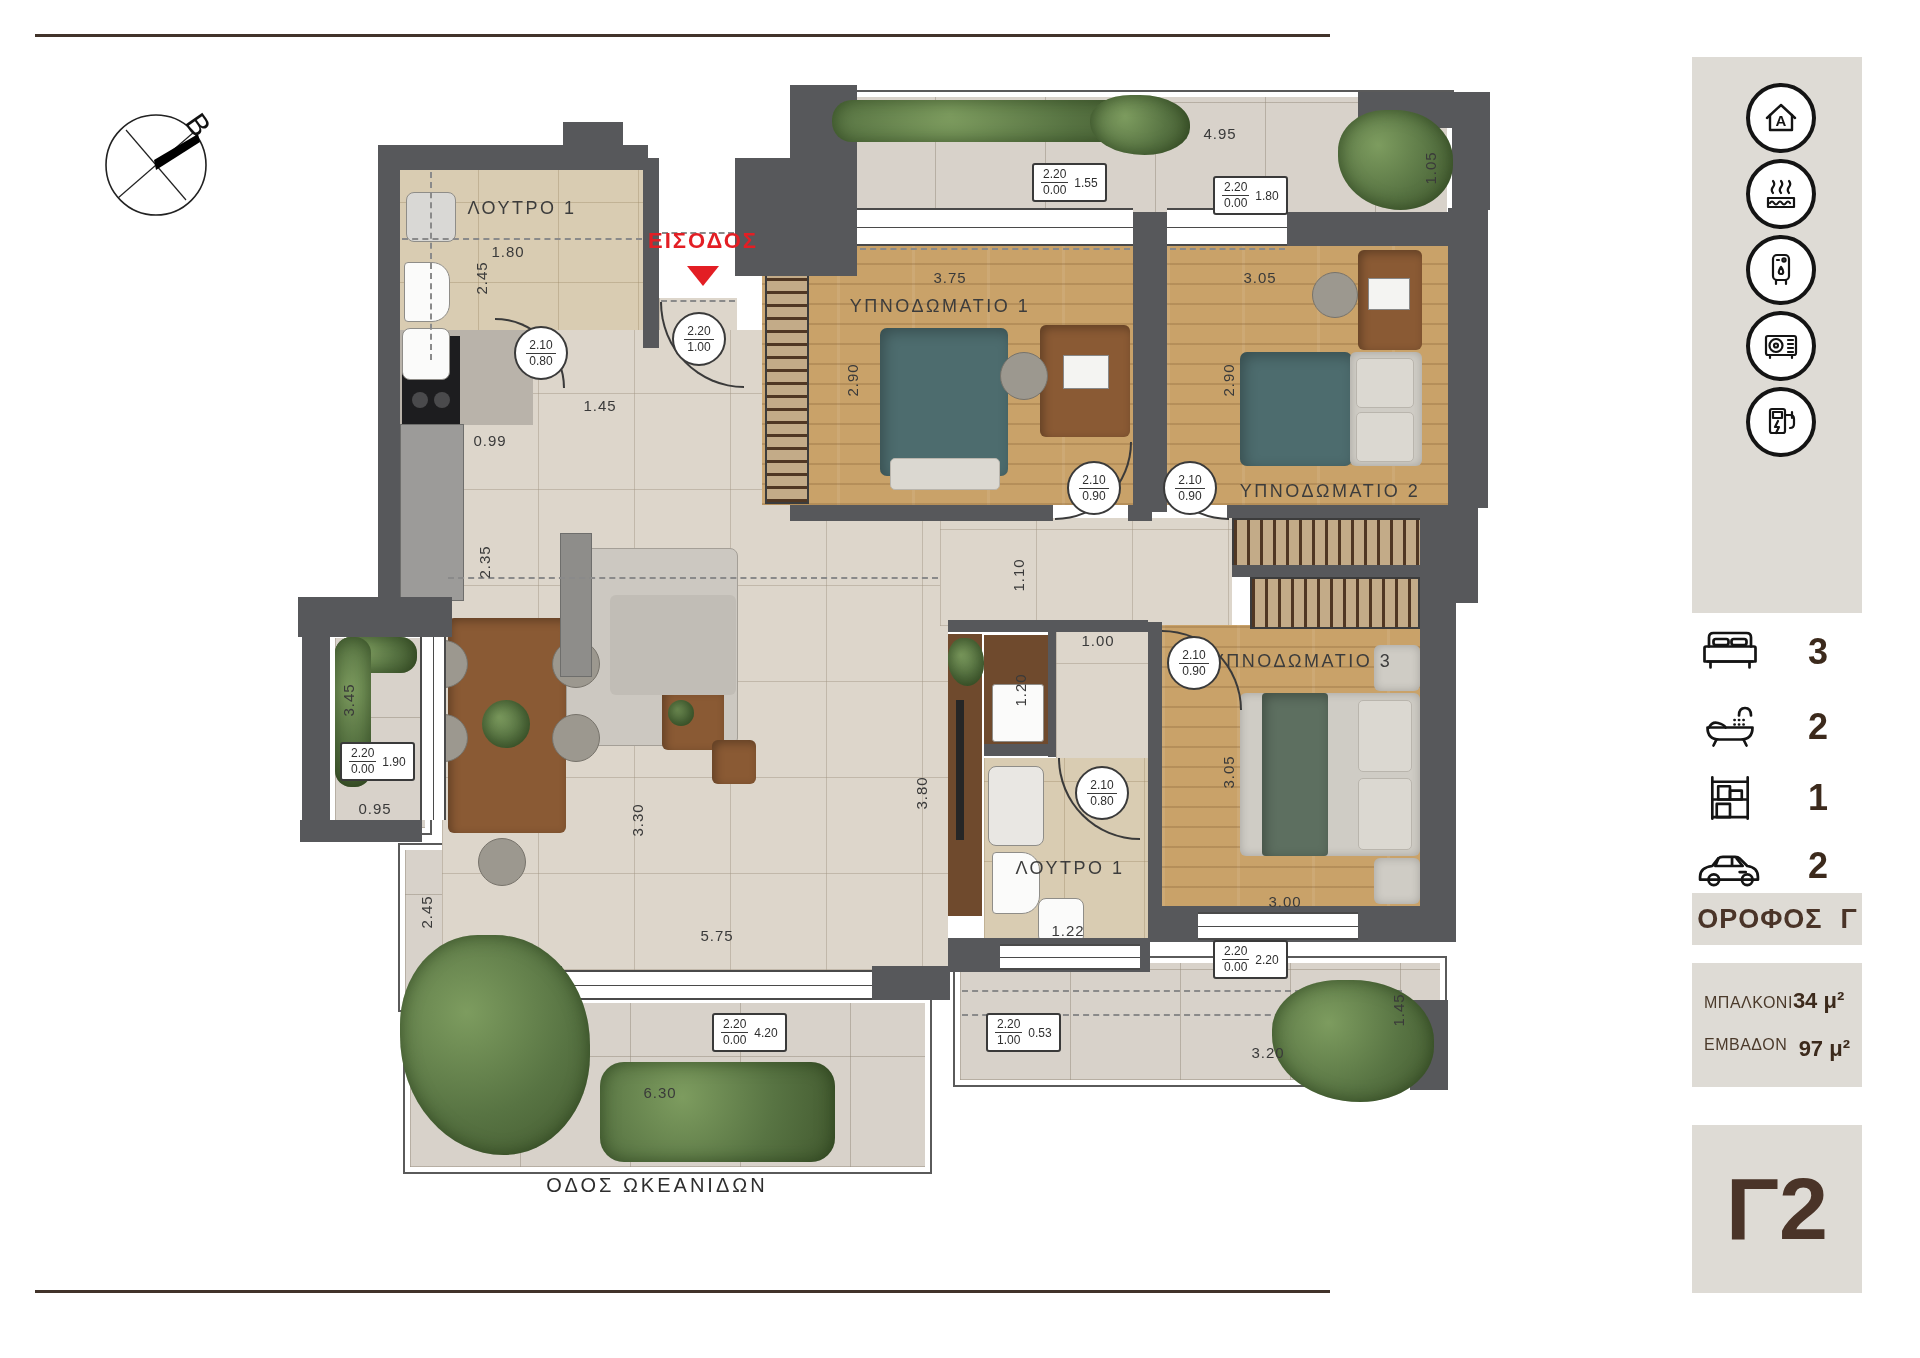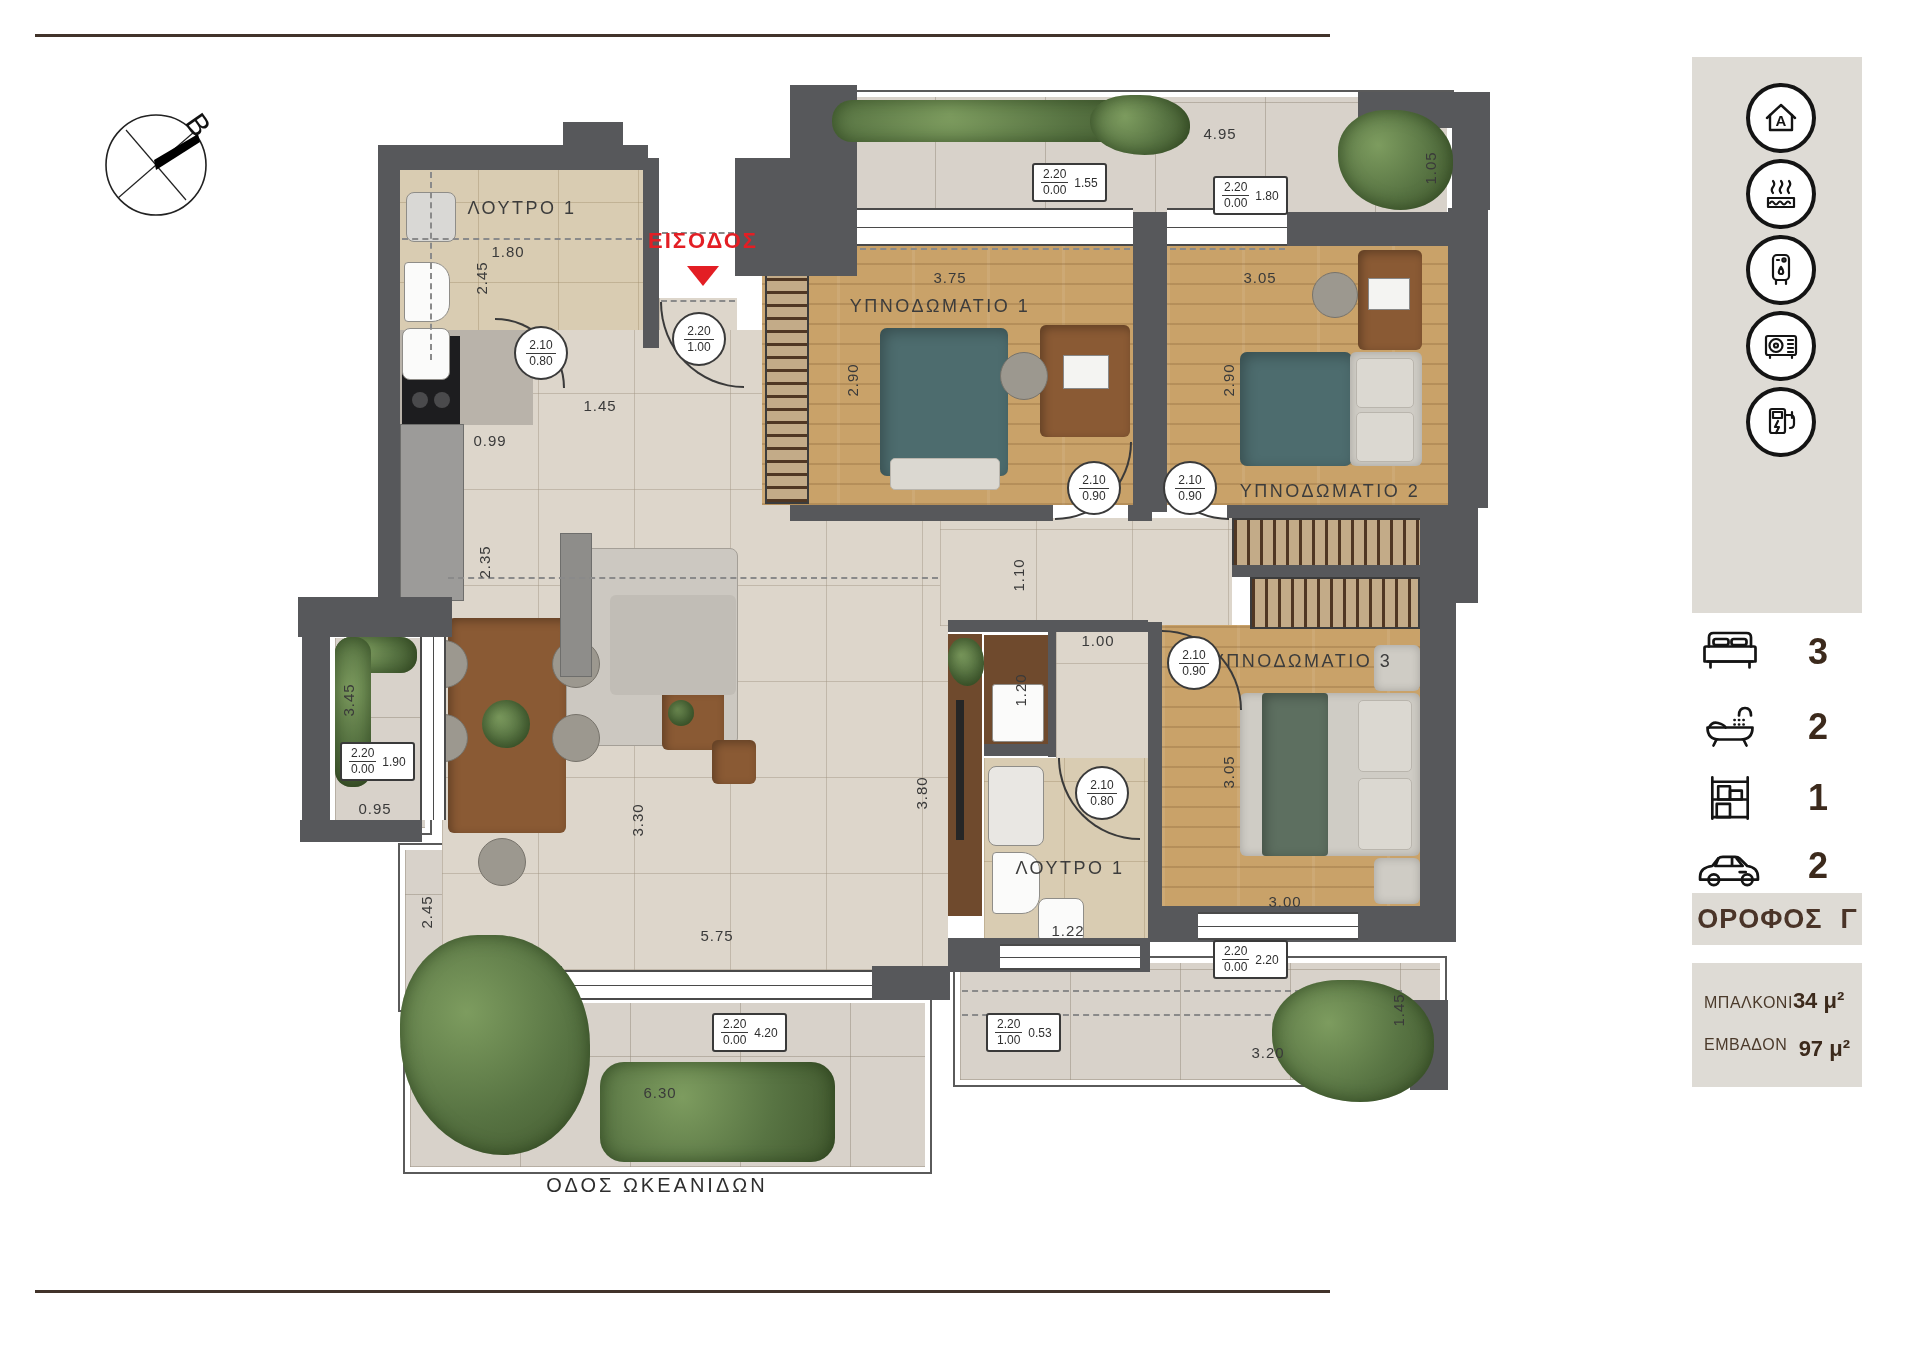--- a/index.html
+++ b/index.html
@@ -442,14 +442,17 @@
     <div style="display:flex;align-items:baseline;">
       <span style="font-size:16px;color:#4b3a2b;letter-spacing:.5px;">ΜΠΑΛΚΟΝΙ</span>
       <span style="font-size:22px;font-weight:bold;color:#3c2a1c;">34 μ²</span>
     </div>
     <div style="display:flex;align-items:flex-start;justify-content:space-between;">
       <span style="font-size:16px;color:#4b3a2b;letter-spacing:.5px;">ΕΜΒΑΔΟΝ</span>
       <span style="font-size:22px;font-weight:bold;color:#3c2a1c;">97 μ²</span>
     </div>
   </div>
 
+  <div class="sidebar-panel" style="left:1692px;top:1125px;width:170px;height:168px;display:flex;align-items:center;justify-content:center;">
+    <span style="font-size:88px;font-weight:bold;color:#4a3428;">Γ2</span>
+  </div>
 
 </div>
 
 </body></html>

